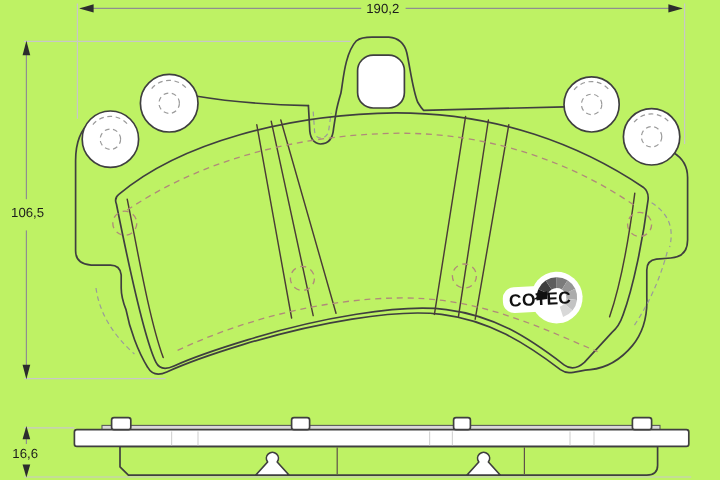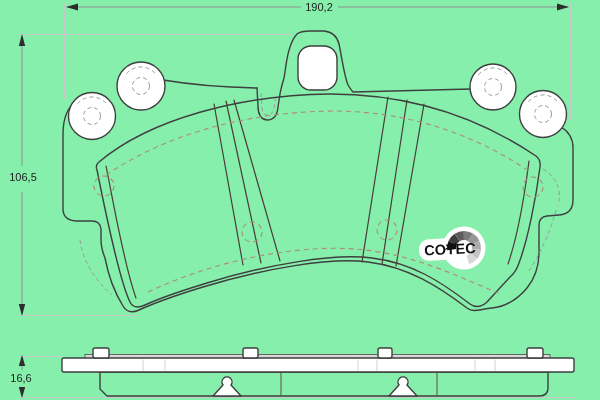--- a/index.html
+++ b/index.html
@@ -1,16 +1,16 @@
 <!DOCTYPE html>
 <html><head>
 <meta charset="utf-8">
 <style>
   html,body{margin:0;padding:0;background:#ffffff;}
-  .stage{width:600px;height:400px;position:relative;background:#86efac;overflow:hidden;text-align:right;}
+  .stage{width:600px;height:400px;position:relative;background:#bef264;overflow:hidden;text-align:right;}
   svg{display:block;}
   .outline{stroke:#3f3f3f;stroke-width:1.4;fill:none;stroke-linecap:round;stroke-linejoin:round;}
   .padline{stroke:#4a3c36;stroke-width:1.2;fill:none;stroke-linecap:round;}
   .dash{stroke:#b08a7a;stroke-width:1.1;fill:none;stroke-dasharray:5 4;}
   .dashgray{stroke:#9a9a9a;stroke-width:1;fill:none;stroke-dasharray:4 3;}
   .dimline{stroke:#8f8f8f;stroke-width:1;}
   .extline{stroke:#c8c8c8;stroke-width:1;}
   .arrow{fill:#2d2d2d;}
   .dimtext{font-family:"Liberation Sans","DejaVu Sans",sans-serif;font-size:11px;fill:#1c1c1c;}
   .white{fill:#ffffff;}

